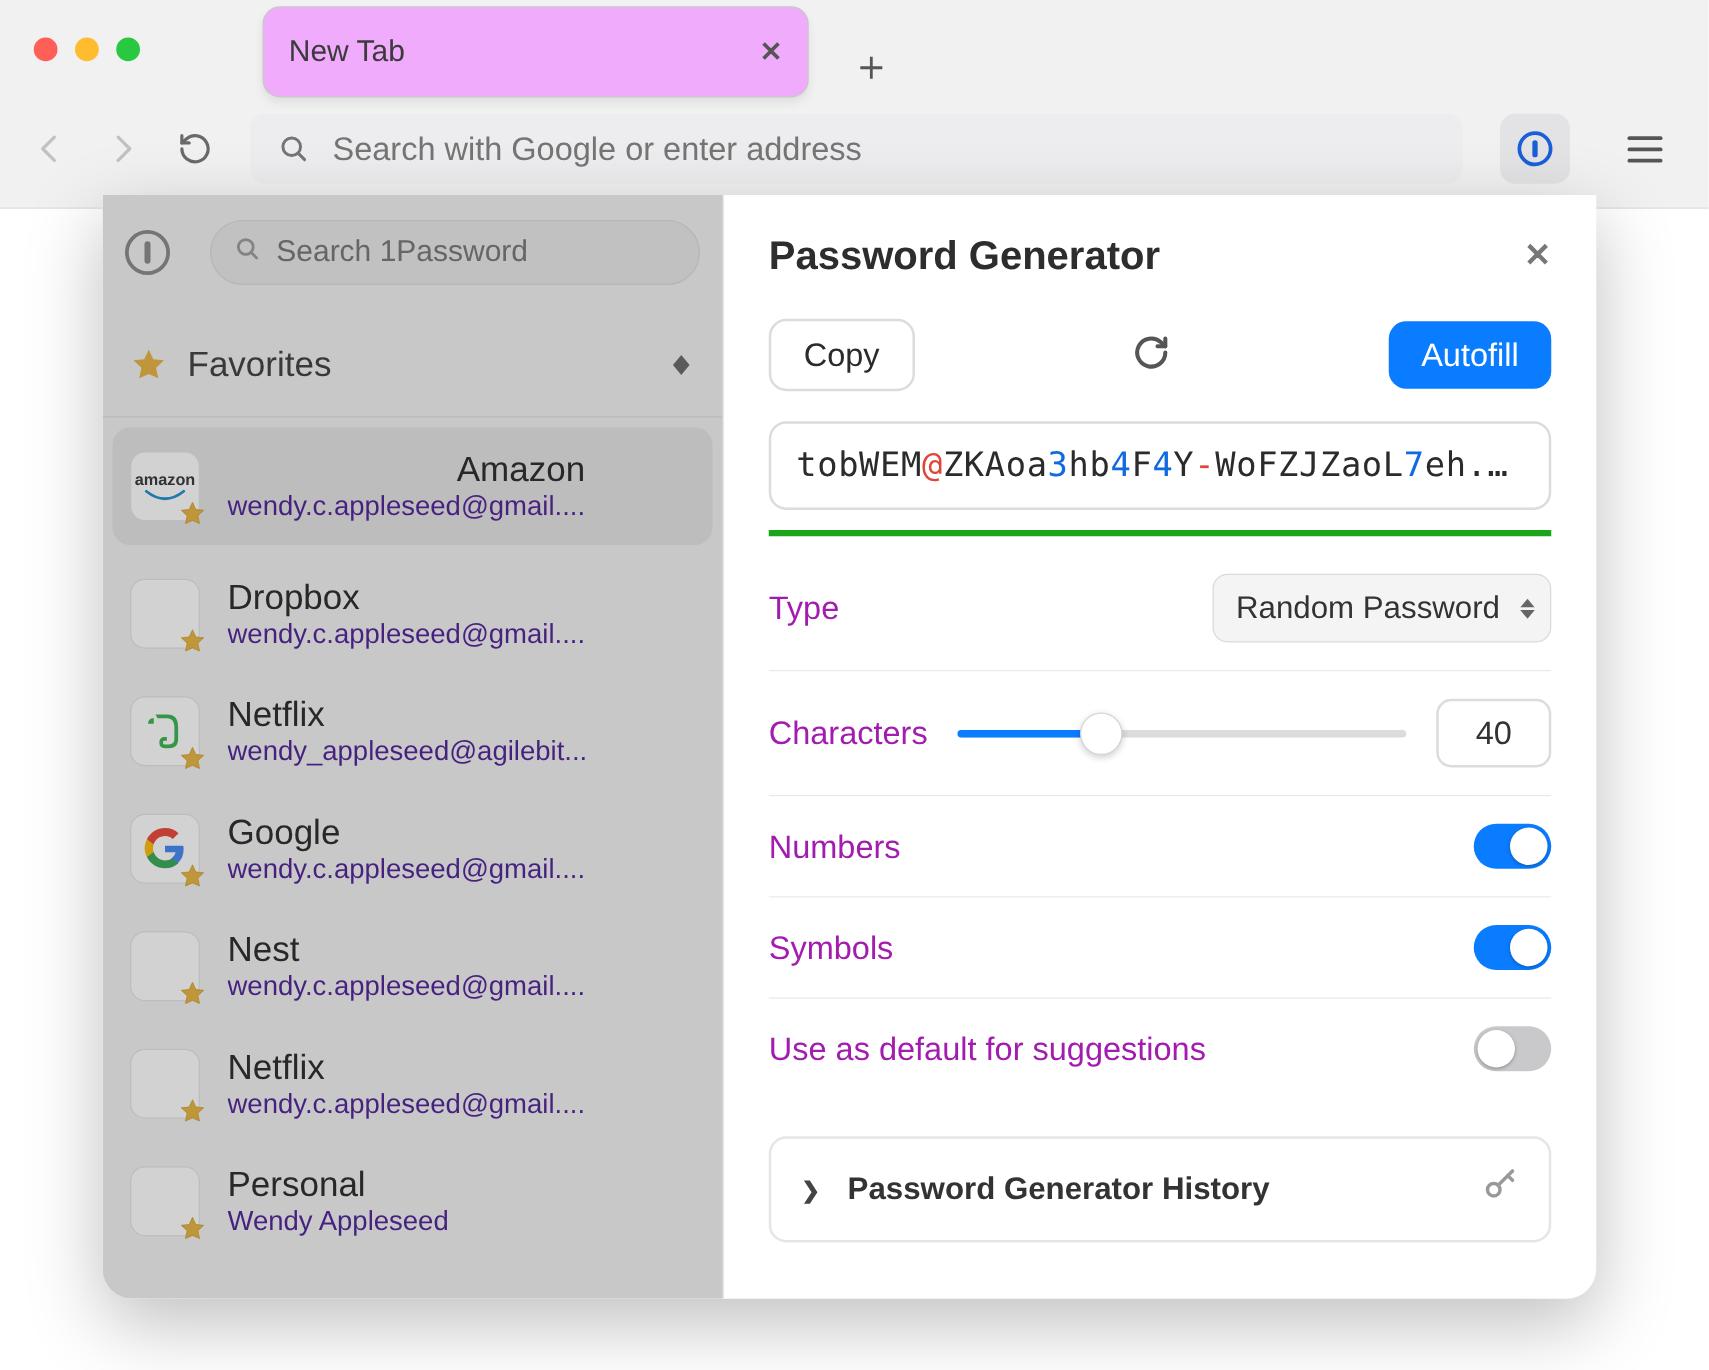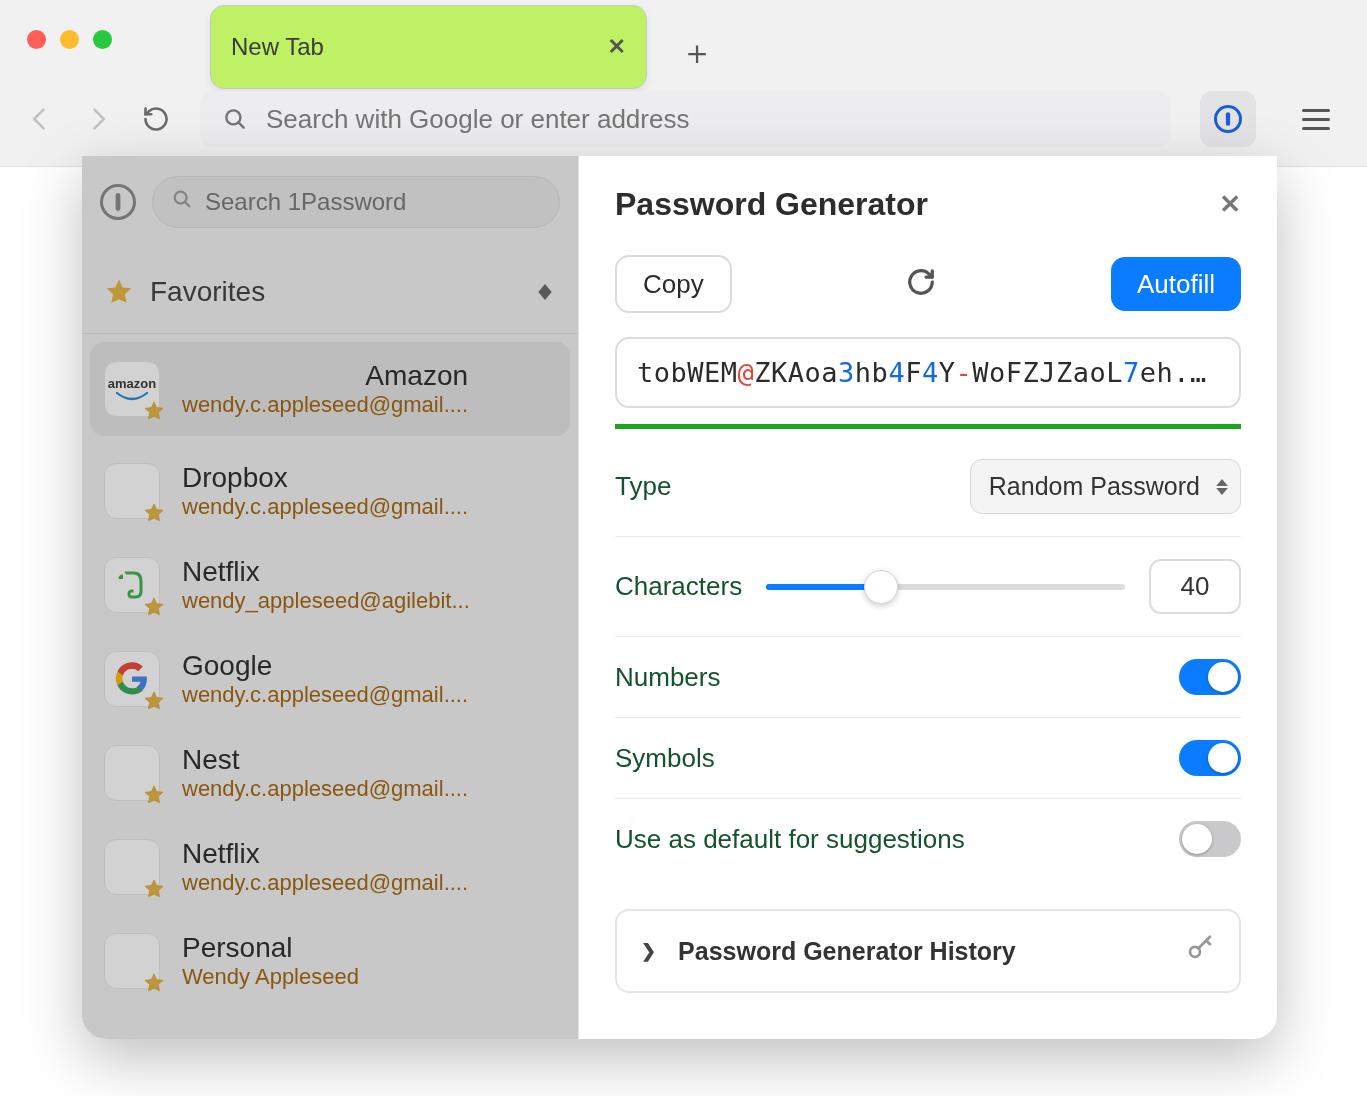--- a/index.html
+++ b/index.html
@@ -7,22 +7,22 @@
   body { font-family: -apple-system, "Helvetica Neue", Arial, sans-serif; color: #2d2d2d; }
 
   
   .chrome { width: 100%; height: 167px; background: #f1f1f2; border-bottom: 1px solid #e0e0e0; position: relative; }
   .traffic-lights { position: absolute; top: 30px; left: 27px; display: flex; gap: 14px; }
   .traf { width: 19px; height: 19px; border-radius: 50%; }
   .traf.red { background: #ff5f57; }
   .traf.yel { background: #febc2e; }
   .traf.grn { background: #28c840; }
 
-  .tab { position: absolute; top: 5px; left: 210px; width: 437px; height: 84px;
-    background: #bef264; border: 1px solid #c7c7c8; border-radius: 14px;
+  .tab { position: absolute; top: 5px; left: 210px; width: 437px; height: 73px;
+    background: #f0abfc; border: 1px solid #c7c7c8; border-radius: 14px;
     box-shadow: 0 4px 8px rgba(0,0,0,0.07); display: flex; align-items: center;
     padding: 16px 20px; font-size: 24px; color: #3b3b3b; justify-content: space-between; }
   .tab .xclose { font-size: 22px; color: #555; font-weight: bold; }
 
   .new-tab { position: absolute; top: 30px; left: 680px; font-size: 34px; color: #555; font-weight: 200; }
 
   .toolbar { position: absolute; top: 84px; left: 0; right:0; height: 70px; display: flex; align-items: center; padding: 0 22px 0 26px; gap: 30px; }
   .toolbar svg { display: block; }
   .btn-ico { color: #6a6a6a; }
   .btn-ico.disabled { opacity: 0.35; }
@@ -38,41 +38,41 @@
 
   
   .panel { position: absolute; top: 156px; left: 82px; width: 1195px; height: 883px;
     background: #fff; border-radius: 0 0 24px 24px; box-shadow: 0 20px 60px rgba(0,0,0,0.25);
     display: flex; overflow: hidden; }
 
   
   .sidebar { width: 497px; height: 100%; background: #f3f3f3; border-right: 1px solid #e0e0e0; position: relative; }
   .side-overlay { position: absolute; inset: 0; background: rgba(50,50,50,0.22); pointer-events: none; z-index: 3; }
 
-  .side-head { padding: 20px 18px 22px 18px; display: flex; align-items: center; gap: 16px; }
+  .side-head { padding: 20px 18px 22px 18px; display: flex; align-items: center; gap: 32px; }
   .op-logo-mini { width: 36px; height: 36px; }
   .search-pill { flex:1; height: 52px; background: #e9e9ea; border:1px solid #dcdcdc; border-radius: 26px;
     display:flex; align-items:center; gap:12px; padding:0 18px; color:#9a9a9a; font-size:24px; }
   .search-pill input { flex:1; border:none; background:transparent; font-size:24px; color:#9a9a9a; outline:none; }
 
   .fav-head { height: 84px; border-bottom: 1px solid #e0e0e0; display:flex; align-items:center;
     gap: 16px; padding: 0 22px; font-size: 28px; color: #3b3b3b; position: relative; }
   .star { width: 30px; height: 30px; }
   .updn { position:absolute; right: 26px; display:flex; flex-direction:column; gap:-2px; color:#666; font-size:12px; }
 
   .list { display:flex; flex-direction:column; }
   .row { display:flex; align-items:center; gap: 22px; padding: 12px 22px; min-height: 94px; }
   .row.sel { background: #e4e4e5; border-radius: 14px; margin: 8px; padding: 12px 14px; min-height: 94px; text-align: right; }
   .row .avatar { width: 56px; height: 56px; border-radius: 12px; position:relative; flex-shrink:0;
     display:flex; align-items:center; justify-content:center; font-weight:700; font-size:18px; color:#fff;
     background:#fff; border:1px solid #e4e4e4; }
   .row .avatar .mini-star { position:absolute; right:-6px; bottom:-6px; width:22px; height:22px; }
   .row .txt { display:flex; flex-direction:column; overflow:hidden; }
   .row .title { font-size: 28px; color: #262626; white-space:nowrap; overflow:hidden; text-overflow:ellipsis; }
-  .row .sub { font-size: 22px; color: #a16207; white-space:nowrap; overflow:hidden; text-overflow:ellipsis; max-width: 320px;}
+  .row .sub { font-size: 22px; color: #4c1d95; white-space:nowrap; overflow:hidden; text-overflow:ellipsis; max-width: 320px;}
 
   .ico-amazon { display:flex; flex-direction:column; align-items:center; justify-content:center; color:#333; font-size:13px; }
   .ico-dropbox { background:#0b5cff; }
   .ico-evernote { background:#fff; }
   .ico-google { background:#fff; }
   .ico-nest { background:#1fb5d6; font-size:26px; font-weight:700; font-family:sans-serif;}
   .ico-netflix { background:#111; color:#e50914; font-size:30px; font-weight:800; }
   .ico-personal { background:#2e9b68; }
 
   
@@ -90,21 +90,21 @@
   .pw-box { border:2px solid #dcdcdc; border-radius: 14px; padding: 18px 20px;
     font-family: ui-monospace, Menlo, Consolas, monospace; font-size: 27px; letter-spacing: 0.5px;
     white-space:nowrap; overflow:hidden; text-overflow:ellipsis; color:#2b2b2b; }
   .pw-sym { color:#e04536; }
   .pw-num { color:#106ae0; }
 
   .strength { height:5px; background:#1aa51a; margin-top:16px; margin-bottom:8px; }
 
   .opt-row { display:flex; align-items:center; justify-content:space-between; padding: 22px 0;
     border-bottom: 1px solid #eaeaea; }
-  .opt-label { font-size: 26px; color:#14532d; }
+  .opt-label { font-size: 26px; color:#a21caf; }
 
   .select { border:1px solid #d9d9d9; background:#f4f4f5; border-radius:12px; padding:12px 40px 12px 18px;
     font-size:25px; color:#333; position:relative; }
   .select .chev { position:absolute; right:12px; top:50%; transform:translateY(-50%); display:flex; flex-direction:column; gap:2px; color:#666; font-size:11px;}
 
   .slider { flex:1; margin: 0 24px; position: relative; height: 6px; background:#dcdcdc; border-radius: 4px; }
   .slider .fill { position:absolute; left:0; top:0; bottom:0; width:32%; background:#0a7cff; border-radius:4px; }
   .slider .thumb { position:absolute; left:32%; top:50%; transform:translate(-50%,-50%);
     width:34px; height:34px; border-radius:50%; background:#fff; border:1px solid #d5d5d5;
     box-shadow: 0 2px 6px rgba(0,0,0,0.2); }

